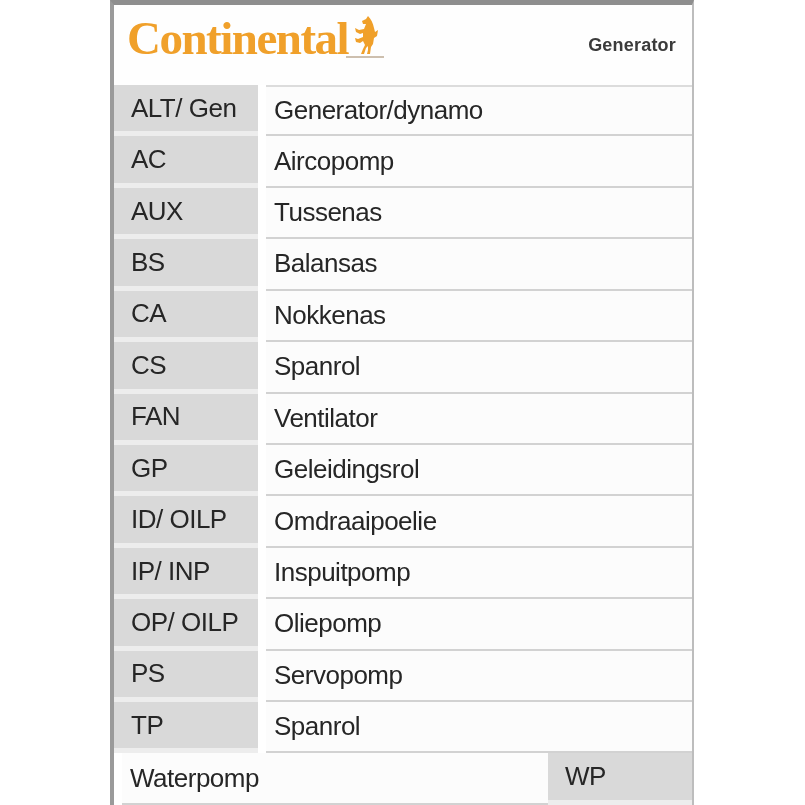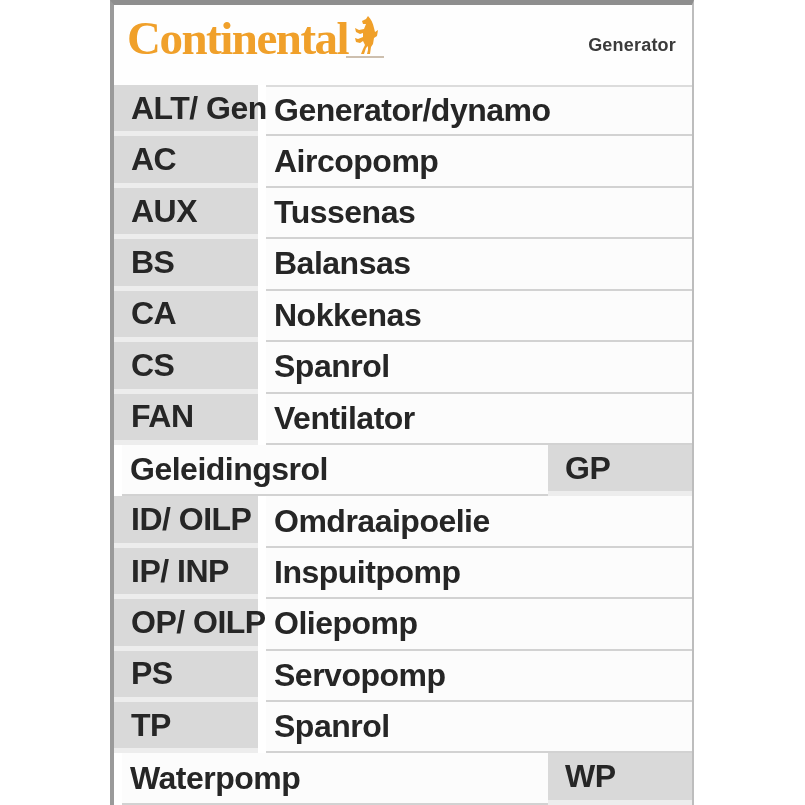--- a/index.html
+++ b/index.html
@@ -47,21 +47,21 @@
     color:var(--subbrand);
   }
   
   .table{
     position:absolute;left:0;top:80px;right:0;bottom:0;
     display:flex;flex-direction:column;
   }
   .row{flex:1;display:flex;min-height:0;}
   .cell{
     display:flex;align-items:center;box-sizing:border-box;
-    font-weight:bold;font-size:32px;letter-spacing:-0.5px;
+    font-weight:normal;font-size:26px;letter-spacing:-0.5px;
     white-space:nowrap;color:var(--text);
   }
   .code{
     width:144px;padding-left:17px;
     background:var(--code-bg);
     border-bottom:5px solid var(--code-sep);
   }
   .desc{
     flex:1;margin-left:8px;padding-left:8px;padding-right:4px;
     background:var(--desc-bg);
@@ -118,22 +118,22 @@
         </div>
         <div class="row">
           <div class="cell code">CS</div>
           <div class="cell desc">Spanrol</div>
         </div>
         <div class="row">
           <div class="cell code">FAN</div>
           <div class="cell desc">Ventilator</div>
         </div>
         <div class="row">
+          <div class="cell code">GP</div>
           <div class="cell desc">Geleidingsrol</div>
-          <div class="cell code">GP</div>
         </div>
         <div class="row">
           <div class="cell code">ID/ OILP</div>
           <div class="cell desc">Omdraaipoelie</div>
         </div>
         <div class="row">
           <div class="cell code">IP/ INP</div>
           <div class="cell desc">Inspuitpomp</div>
         </div>
         <div class="row">

